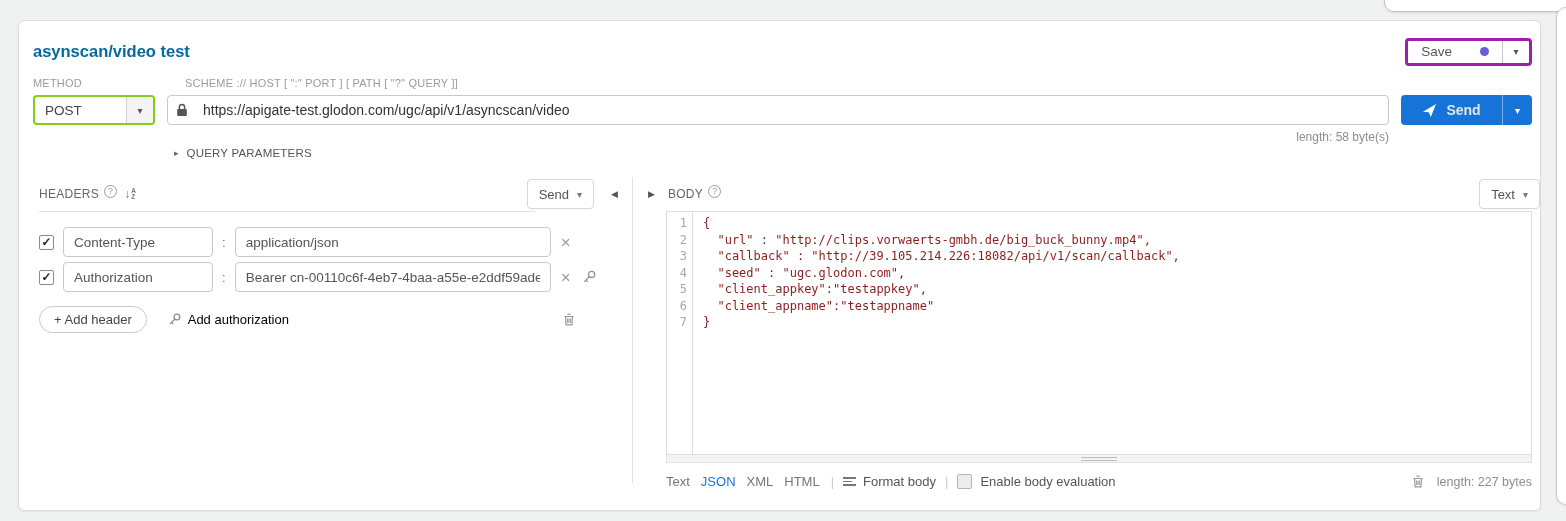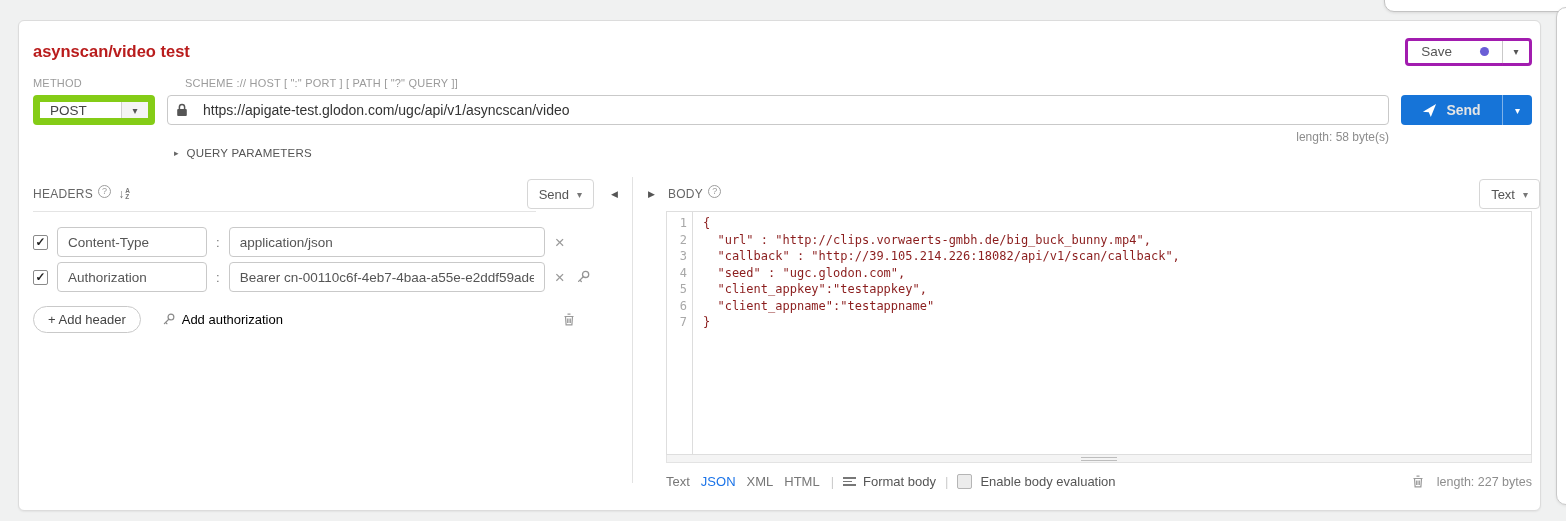--- a/index.html
+++ b/index.html
@@ -15,36 +15,36 @@
     background:#fff; border:1px solid #c9c9c9; border-radius:10px 0 0 10px;
     box-shadow:0 1px 3px rgba(0,0,0,.08); }
 
   
   .card { position:absolute; left:18px; top:20px; width:1523px; height:491px;
     background:#fff; border:1px solid #dcdcdc; border-radius:6px;
     box-shadow:0 1px 2px rgba(0,0,0,.06); }
 
   
   .title-row { display:flex; align-items:center; padding:15px 8px 0 14px; height:46px; }
-  .page-title { font-size:16.5px; font-weight:bold; color:#b91c1c; }
+  .page-title { font-size:16.5px; font-weight:bold; color:#0369a1; }
   .save-split { margin-left:auto; display:flex; height:28px; border:3px solid #a21caf;
     border-radius:4px; background:#fff; overflow:hidden; }
   .save-main { display:flex; align-items:center; gap:28px; padding:0 13px; cursor:pointer; }
   .save-label { font-size:13.5px; color:#555; }
   .save-dot { width:9px; height:9px; border-radius:50%; }
   .save-caret { width:27px; display:flex; align-items:center; justify-content:center;
     border-left:1px solid #c9c9c9; color:#555; font-size:10px; cursor:pointer; }
 
   
   .req-grid { display:grid; grid-template-columns:122px 1fr 131px; column-gap:12px;
     padding:10px 8px 0 14px; align-items:start; }
   .c1{grid-column:1} .c2{grid-column:2} .c3{grid-column:3}
   .field-label { font-size:11px; color:#9b9b9b; letter-spacing:.2px; margin-bottom:6px; }
   .scheme-label { padding-left:18px; }
-  .method-select { display:flex; height:30px; border:7px solid #84cc16; border-radius:4px;
+  .method-select { display:flex; height:30px; border:2px solid #84cc16; border-radius:4px;
     overflow:hidden; background:#fff; cursor:pointer; }
   .method-value { flex:1; display:flex; align-items:center; padding:0 10px;
     font-size:13.5px; color:#444; }
   .method-caret { width:27px; display:flex; align-items:center; justify-content:center;
     border-left:1px solid #d0d0d0; background:#f4f4f4; color:#555; font-size:10px; }
   .url-box { display:flex; align-items:center; height:30px; border:1px solid #c9c9c9;
     border-radius:4px; padding:0 8px; gap:15px; background:#fff; }
   .url-box svg { flex:none; }
   .url-input { border:none; outline:none; flex:1; font-size:14px; color:#333;
     font-family:"Liberation Sans", sans-serif; background:transparent; }
@@ -55,21 +55,21 @@
     border-left:1px solid rgba(255,255,255,.45); color:#fff; font-size:10px; cursor:pointer; }
   .len-row { margin-top:5px; text-align:right; font-size:12px; color:#8d8d8d; }
   .query-row { margin-top:3px; display:flex; align-items:center; gap:8px;
     padding-left:7px; cursor:pointer; }
   .query-row .tri { font-size:9px; color:#666; }
   .query-row .q-label { font-size:11.5px; color:#555; letter-spacing:.2px; }
 
   
   .panels { position:relative; display:flex; margin-top:18px; height:318px; }
   .v-divider { position:absolute; left:613px; top:0; width:1px; height:306px; background:#e2e2e2; }
-  .panel-left { width:613px; padding:0 10px 0 14px; }
+  .panel-left { width:613px; padding:0 10px 0 20px; }
   .panel-right { flex:1; display:flex; flex-direction:column; padding-left:12px; }
 
   .panel-head { display:flex; align-items:center; height:34px; }
   .panel-title { font-size:12px; color:#666; letter-spacing:.3px; }
   .help-icon { width:13px; height:13px; border:1px solid #9c9c9c; border-radius:50%;
     color:#9c9c9c; font-size:9px; display:inline-flex; align-items:center; justify-content:center;
     margin:-6px 0 0 5px; }
   .sort-icon { display:inline-flex; align-items:center; margin-left:7px; cursor:pointer; color:#777; }
   .sort-icon .arrow { font-size:12px; line-height:10px; }
   .sort-icon .az { display:flex; flex-direction:column; font-size:6.5px; line-height:6px;

